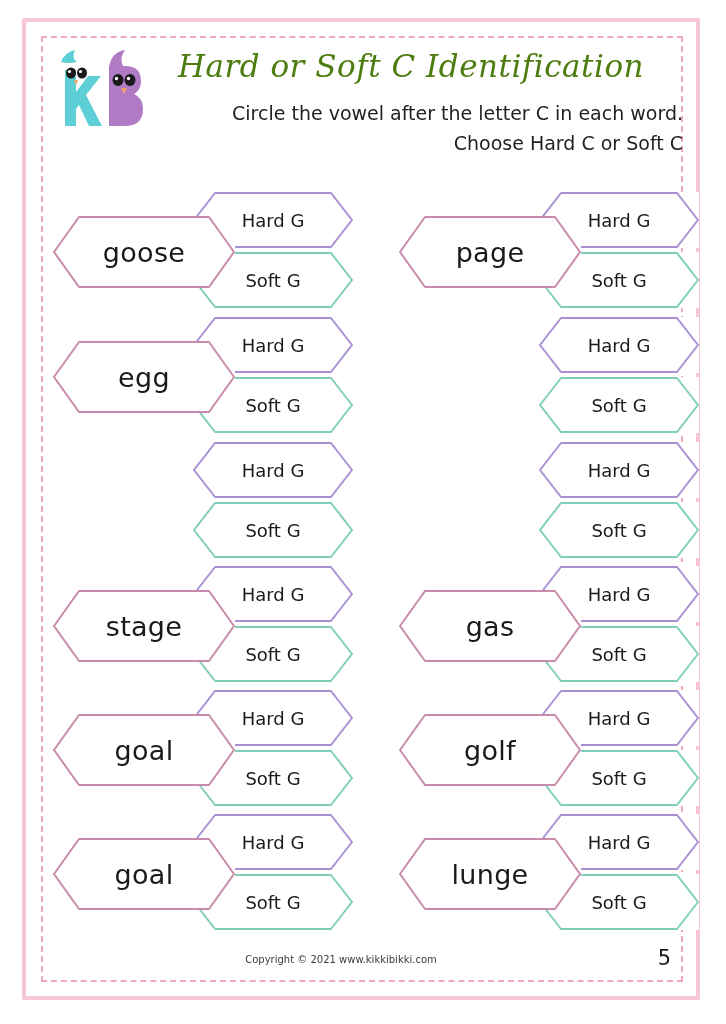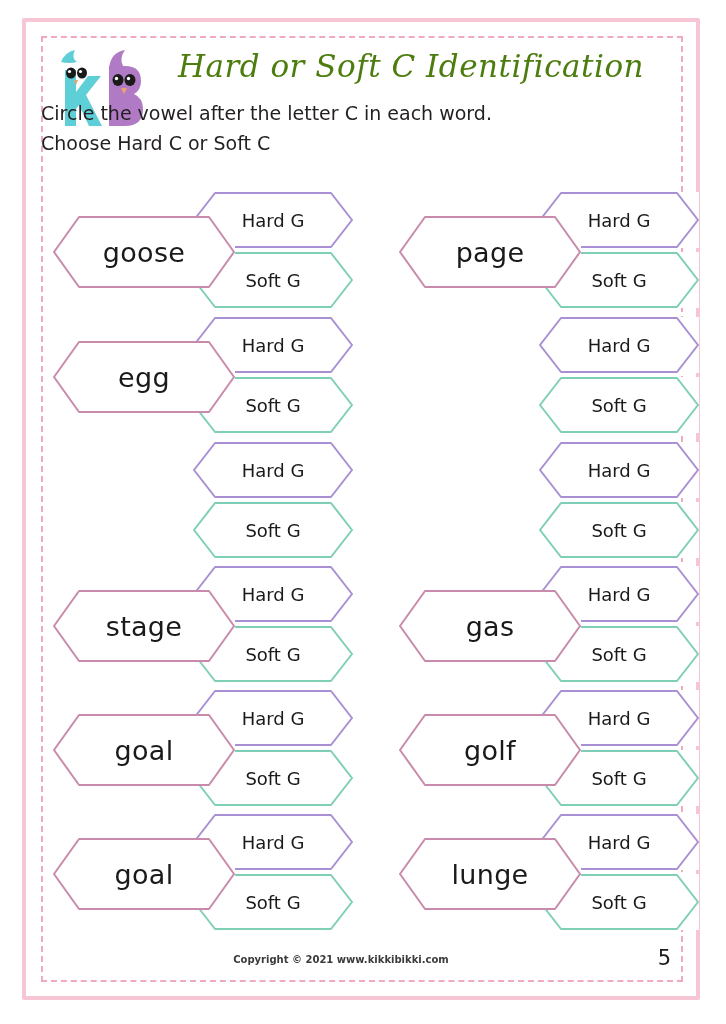--- a/index.html
+++ b/index.html
@@ -63,21 +63,21 @@
     font-size: 31px;
     font-weight: 400;
     letter-spacing: 0.5px;
     color: #4d7c0f;
     white-space: nowrap;
   }
   .subtitle {
     position: absolute;
     left: 0;
     width: 642px;
-    text-align: left;
+    text-align: right;
     font-family: "DejaVu Sans", sans-serif;
     font-size: 19px;
     color: #231f20;
   }
   #subtitle-1 { top: 62px; }
   #subtitle-2 { top: 92px; }
 
   
   #grid {
     position: absolute;
@@ -145,21 +145,21 @@
     width: 642px;
     height: 40px;
   }
   #copyright {
     position: absolute;
     left: 0; top: 8px;
     width: 600px;
     text-align: center;
     font-family: "DejaVu Sans", sans-serif;
     font-size: 10px;
-    font-weight: bold;
+    font-weight: normal;
     color: #3b3b3b;
   }
   #page-number {
     position: absolute;
     right: 12px; top: 0px;
     font-family: "DejaVu Sans", sans-serif;
     font-size: 21px;
     color: #1a1a1a;
   }
 </style>

